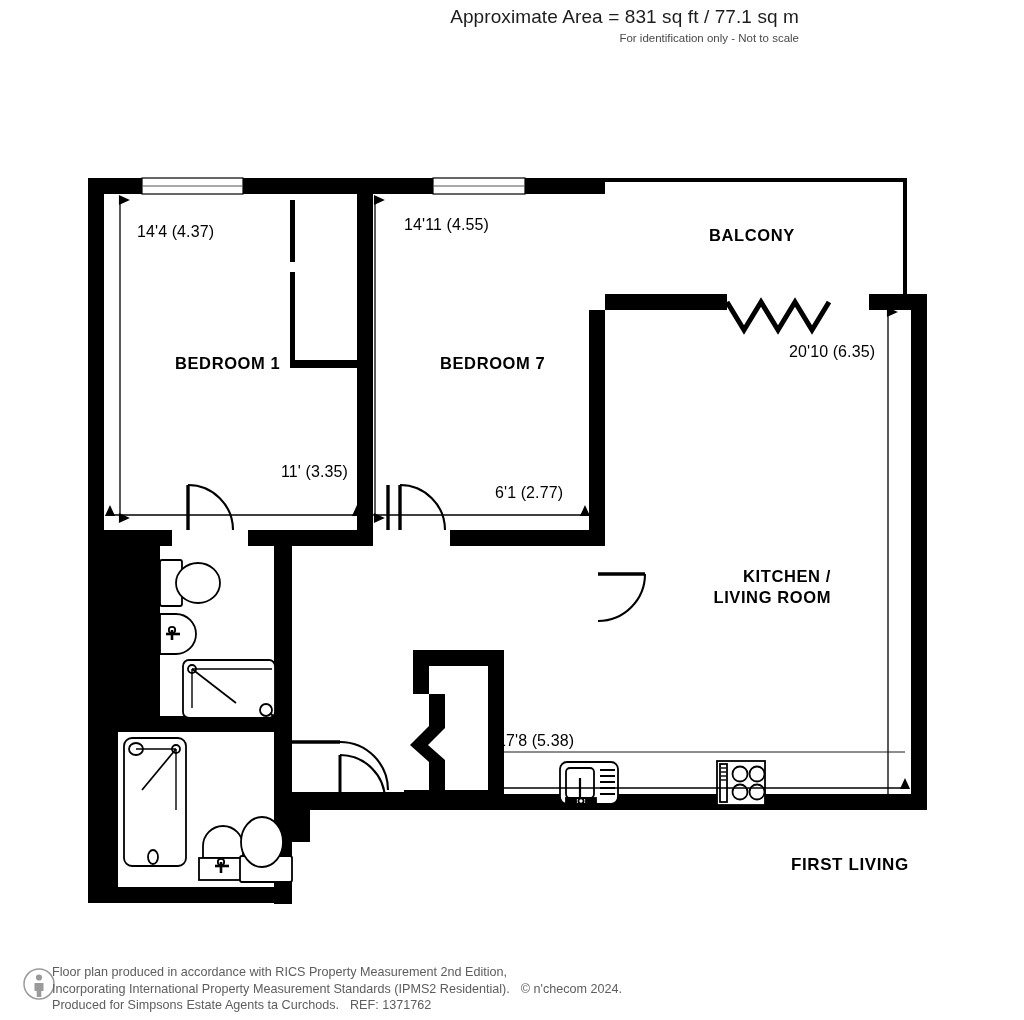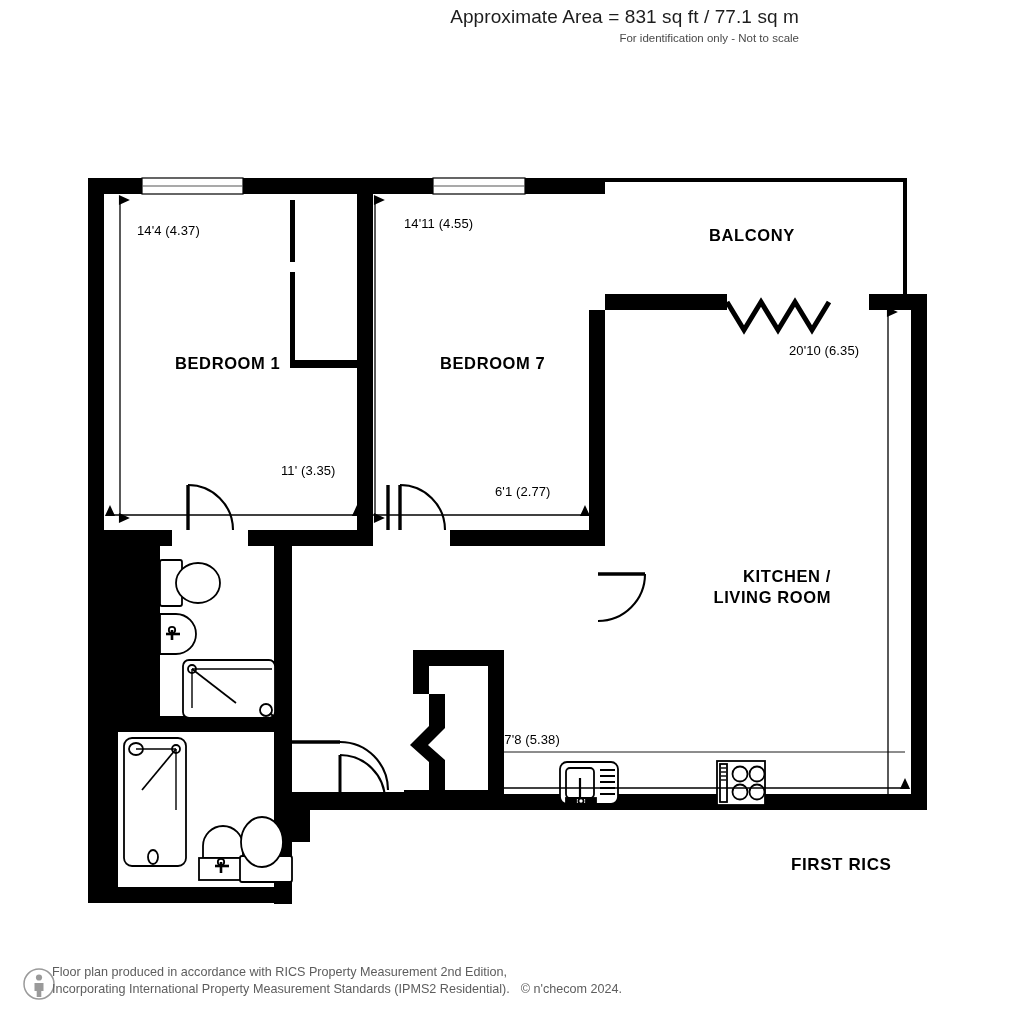--- a/index.html
+++ b/index.html
@@ -82,21 +82,21 @@
     font-size: 16.5px;
     font-weight: bold;
     color: #000;
     letter-spacing: 0.6px;
     white-space: nowrap;
     text-align: right;
     line-height: 21px;
   }
   .dim-label {
     position: absolute;
-    font-size: 13px;
+    font-size: 16px;
     color: #000;
     white-space: nowrap;
     letter-spacing: 0.1px;
   }
   .floor-label {
     position: absolute;
     font-size: 17px;
     font-weight: bold;
     letter-spacing: 0.6px;
     color: #000;
@@ -342,25 +342,26 @@
 <div class="dim-label" style="left:404px; top:216px;">14'11 (4.55)</div>
 
 <div class="dim-label" style="left:281px; top:463px;">11' (3.35)</div>
 
 <div class="dim-label" style="left:495px; top:484px;">6'1 (2.77)</div>
 
 <div class="dim-label" style="left:789px; top:343px;">20'10 (6.35)</div>
 
 <div class="dim-label" style="left:497px; top:732px;">17'8 (5.38)</div>
 
-<div class="floor-label" style="left:791px; top:855px;">FIRST RICS</div>
+<div class="floor-label" style="left:791px; top:855px;">FIRST LIVING</div>
 
 <div id="footer">
   <svg id="footer-logo" viewBox="0 0 34 34" xmlns="http://www.w3.org/2000/svg">
     <circle cx="17" cy="17" r="15" fill="none" stroke="#9a9a9a" stroke-width="1.5"></circle>
     <circle cx="17" cy="10.5" r="3.1" fill="#9a9a9a"></circle>
     <path d="M 12.5,16 L 21.5,16 L 21.5,24 L 19.3,24 L 19.3,30 L 14.7,30 L 14.7,24 L 12.5,24 Z" fill="#9a9a9a"></path>
   </svg>
   <div id="footer-lines">
     <span class="footer-line">Floor plan produced in accordance with RICS Property Measurement 2nd Edition,</span>
     <span class="footer-line"><span>Incorporating International Property Measurement Standards (IPMS2 Residential).</span><span class="fl-gap"></span><span>© n'checom 2024.</span></span>
+    <span class="footer-line"><span>Produced for Simpsons Estate Agents ta Curchods.</span><span class="fl-gap"></span><span>REF:  1371762</span></span>
   </div>
 </div>
 
 </body></html>

